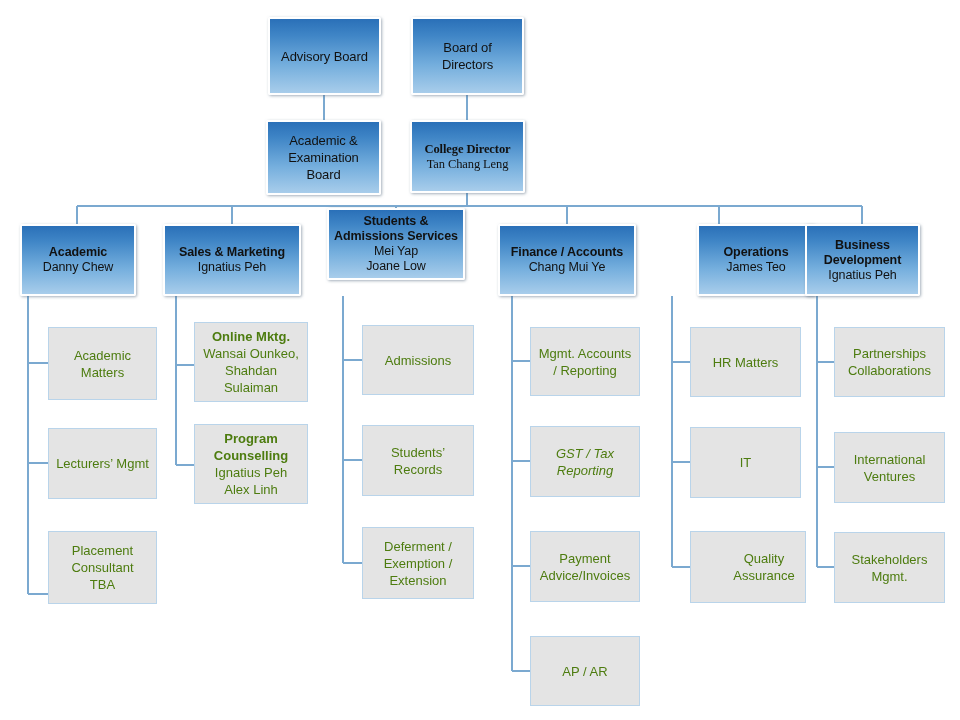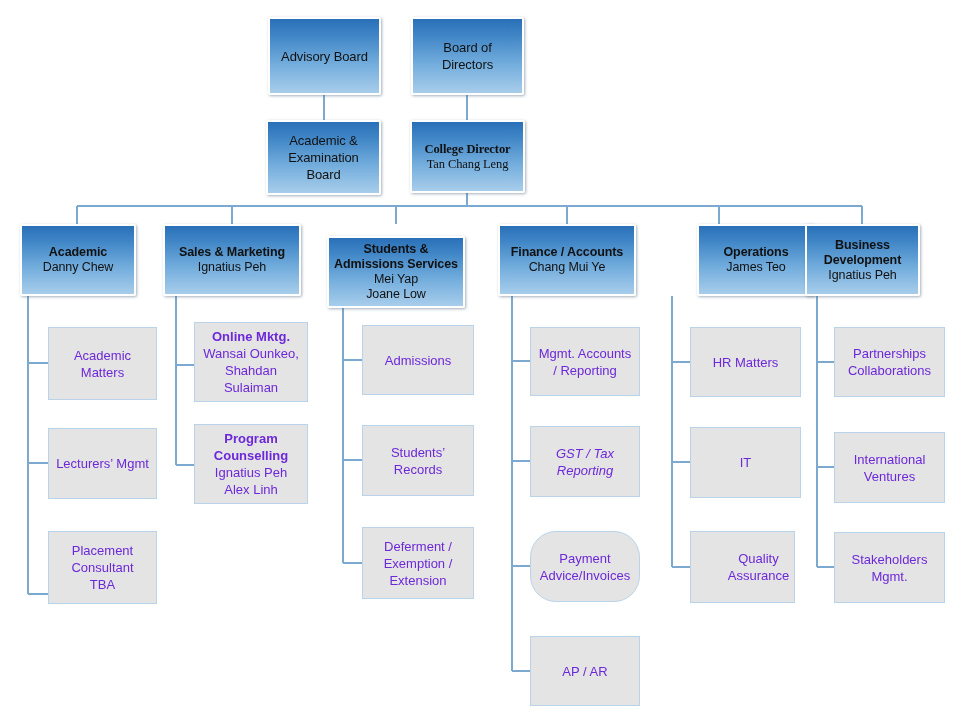--- a/index.html
+++ b/index.html
@@ -73,21 +73,21 @@
     position: absolute;
     z-index: 3;
     box-sizing: border-box;
     background: #e4e4e4;
     border: 1px solid #b9d4ea;
     display: flex;
     flex-direction: column;
     align-items: center;
     justify-content: center;
     text-align: center;
-    color: #6d28d9;
+    color: #4d7c0f;
     padding: 2px 4px;
   }
   .node-grey .g-title {
     font-size: 13px;
     line-height: 17px;
   }
   .node-grey.bold-head .g-title {
     font-weight: bold;
   }
   .node-grey .g-sub {
@@ -171,21 +171,21 @@
   <div class="node-blue bold" style="left:20px; top:224px; width:116px; height:72px;">
     <div class="n-title">Academic</div>
     <div class="n-sub">Danny Chew</div>
   </div>
 
   <div class="node-blue bold" style="left:163px; top:224px; width:138px; height:72px;">
     <div class="n-title">Sales &amp; Marketing</div>
     <div class="n-sub">Ignatius Peh</div>
   </div>
 
-  <div class="node-blue bold" style="left:327px; top:236px; width:138px; height:72px;">
+  <div class="node-blue bold" style="left:327px; top:208px; width:138px; height:72px;">
     <div class="n-title">Students &amp;<br>Admissions  Services</div>
     <div class="n-sub">Mei Yap<br>Joane Low</div>
   </div>
 
   <div class="node-blue bold" style="left:498px; top:224px; width:138px; height:72px;">
     <div class="n-title">Finance / Accounts</div>
     <div class="n-sub">Chang Mui Ye</div>
   </div>
 
   <div class="node-blue bold" style="left:697px; top:224px; width:118px; height:72px;">
@@ -226,34 +226,34 @@
   <div class="node-grey" style="left:362px; top:527px; width:112px; height:72px;">
     <div class="g-title">Deferment /<br>Exemption /<br>Extension</div>
   </div>
 
   <div class="node-grey" style="left:530px; top:327px; width:110px; height:69px;">
     <div class="g-title">Mgmt. Accounts<br>/ Reporting</div>
   </div>
   <div class="node-grey" style="left:530px; top:426px; width:110px; height:71px;font-style:italic;">
     <div class="g-title">GST / Tax<br>Reporting</div>
   </div>
-  <div class="node-grey" style="left:530px; top:531px; width:110px; height:71px;border-radius:26px;">
+  <div class="node-grey" style="left:530px; top:531px; width:110px; height:71px;">
     <div class="g-title">Payment<br>Advice/Invoices</div>
   </div>
   <div class="node-grey" style="left:530px; top:636px; width:110px; height:70px;">
     <div class="g-title">AP / AR</div>
   </div>
 
   <div class="node-grey" style="left:690px; top:327px; width:111px; height:70px;">
     <div class="g-title">HR Matters</div>
   </div>
   <div class="node-grey" style="left:690px; top:427px; width:111px; height:71px;">
     <div class="g-title">IT</div>
   </div>
-  <div class="node-grey" style="left:690px; top:531px; width:105px; height:72px;padding-left:36px;">
+  <div class="node-grey" style="left:690px; top:531px; width:116px; height:72px;padding-left:36px;">
     <div class="g-title">Quality<br>Assurance</div>
   </div>
 
   <div class="node-grey" style="left:834px; top:327px; width:111px; height:70px;">
     <div class="g-title">Partnerships<br>Collaborations</div>
   </div>
   <div class="node-grey" style="left:834px; top:432px; width:111px; height:71px;">
     <div class="g-title">International<br>Ventures</div>
   </div>
   <div class="node-grey" style="left:834px; top:532px; width:111px; height:71px;">

